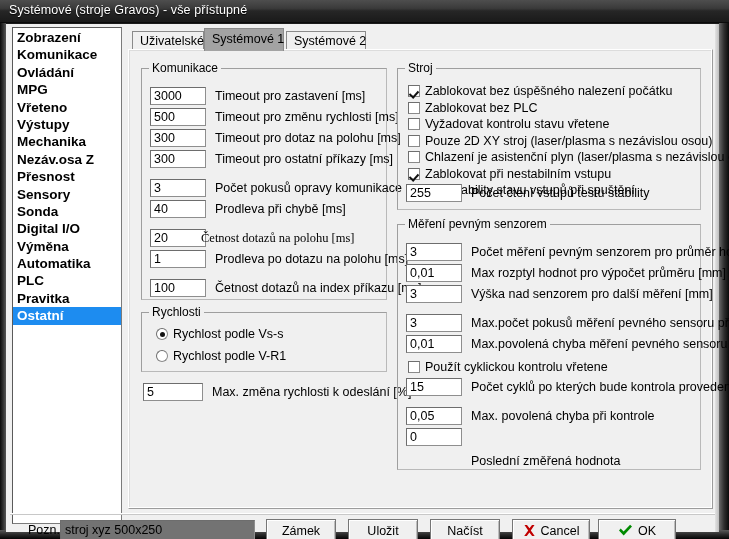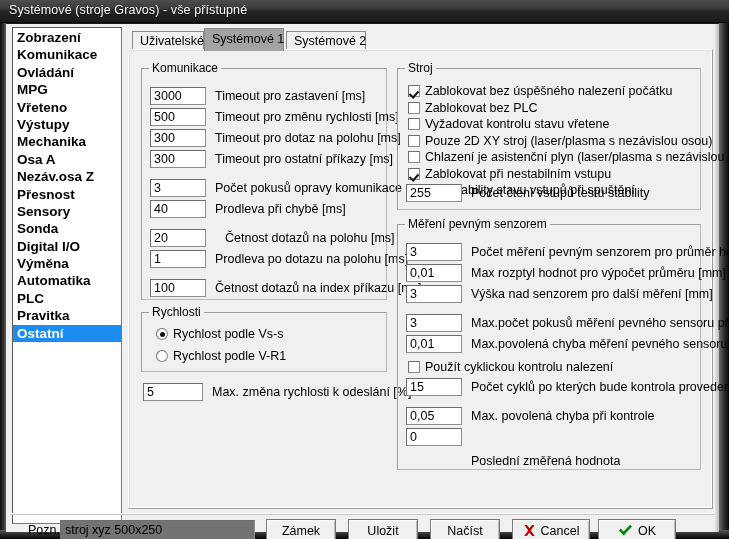--- a/index.html
+++ b/index.html
@@ -253,21 +253,20 @@
     <div id="inner-edge"></div>
 
     <div id="sidebar">
         <div class="side-item"><span>Zobrazení</span></div>
         <div class="side-item"><span>Komunikace</span></div>
         <div class="side-item"><span>Ovládání</span></div>
         <div class="side-item"><span>MPG</span></div>
         <div class="side-item"><span>Vřeteno</span></div>
         <div class="side-item"><span>Výstupy</span></div>
         <div class="side-item"><span>Mechanika</span></div>
-        <div class="side-item"><span>Osa A</span></div>
         <div class="side-item"><span>Nezáv.osa Z</span></div>
         <div class="side-item"><span>Přesnost</span></div>
         <div class="side-item"><span>Sensory</span></div>
         <div class="side-item"><span>Sonda</span></div>
         <div class="side-item"><span>Digital I/O</span></div>
         <div class="side-item"><span>Výměna</span></div>
         <div class="side-item"><span>Automatika</span></div>
         <div class="side-item"><span>PLC</span></div>
         <div class="side-item"><span>Pravitka</span></div>
         <div class="side-item selected"><span>Ostatní</span></div>
@@ -290,21 +289,21 @@
             <div class="lbl" style="left: 73px; top: 39px;">Timeout pro změnu rychlosti  [ms]</div>
             <div class="tbox" style="left: 8px; top: 60px; width: 56px;">300</div>
             <div class="lbl" style="left: 73px; top: 60px;">Timeout pro dotaz na polohu  [ms]</div>
             <div class="tbox" style="left: 8px; top: 81px; width: 56px;">300</div>
             <div class="lbl" style="left: 73px; top: 81px;">Timeout pro ostatní příkazy  [ms]</div>
             <div class="tbox" style="left: 8px; top: 110px; width: 56px;">3</div>
             <div class="lbl" style="left: 73px; top: 110px;">Počet pokusů opravy komunikace</div>
             <div class="tbox" style="left: 8px; top: 131px; width: 56px;">40</div>
             <div class="lbl" style="left: 73px; top: 131px;">Prodleva při chybě [ms]</div>
             <div class="tbox" style="left: 8px; top: 160px; width: 56px;">20</div>
-            <div class="lbl" style="left: 83px; top: 160px;">Četnost dotazů na polohu [ms]</div>
+            <div class="lbl" style="left: 59px; top: 160px; font-family: Liberation Serif, serif;">Četnost dotazů na polohu [ms]</div>
             <div class="tbox" style="left: 8px; top: 181px; width: 56px;">1</div>
             <div class="lbl" style="left: 73px; top: 181px;">Prodleva po dotazu na polohu [ms]</div>
             <div class="tbox" style="left: 8px; top: 210px; width: 56px;">100</div>
             <div class="lbl" style="left: 73px; top: 210px;">Četnost dotazů na index příkazu [ms]</div>
           </div>
       </div>
 
       <div class="group" style="left:12px; top:262px; width:246px; height:60px;">
         <div class="group-title">Rychlosti</div>
         <div id="rychlosti-radios">
@@ -368,21 +367,21 @@
             <div class="tbox" style="left: 8px; top: 60px; width: 56px;">3</div>
             <div class="lbl" style="left: 73px; top: 60px;">Výška nad senzorem pro další měření [mm]</div>
             <div class="tbox" style="left: 8px; top: 89px; width: 56px;">3</div>
             <div class="lbl" style="left: 73px; top: 89px;">Max.počet pokusů měření pevného sensoru při chybě</div>
             <div class="tbox" style="left: 8px; top: 110px; width: 56px;">0,01</div>
             <div class="lbl" style="left: 73px; top: 110px;">Max.povolená chyba měření pevného sensoru +-[mm]</div>
           </div>
 
         <div class="cb" id="cyclic-cb" style="left:10px; top:134px;">
           <div class="box"></div>
-          <div class="cb-text">Použít cyklickou kontrolu nalezení</div>
+          <div class="cb-text">Použít cyklickou kontrolu vřetene</div>
         </div>
 
         <div id="mereni-cyclic-fields">
             <div class="tbox" style="left: 8px; top: 153px; width: 56px;">15</div>
             <div class="lbl" style="left: 73px; top: 153px;">Počet cyklů po kterých bude kontrola provedena</div>
             <div class="tbox" style="left: 8px; top: 182px; width: 56px;">0,05</div>
             <div class="lbl" style="left: 73px; top: 182px;">Max. povolená chyba při kontrole</div>
             <div class="tbox" style="left: 8px; top: 203px; width: 56px;">0</div>
             <div class="lbl" style="left: 73px; top: 203px; margin-top: 24px;">Poslední změřená hodnota</div>
           </div>

